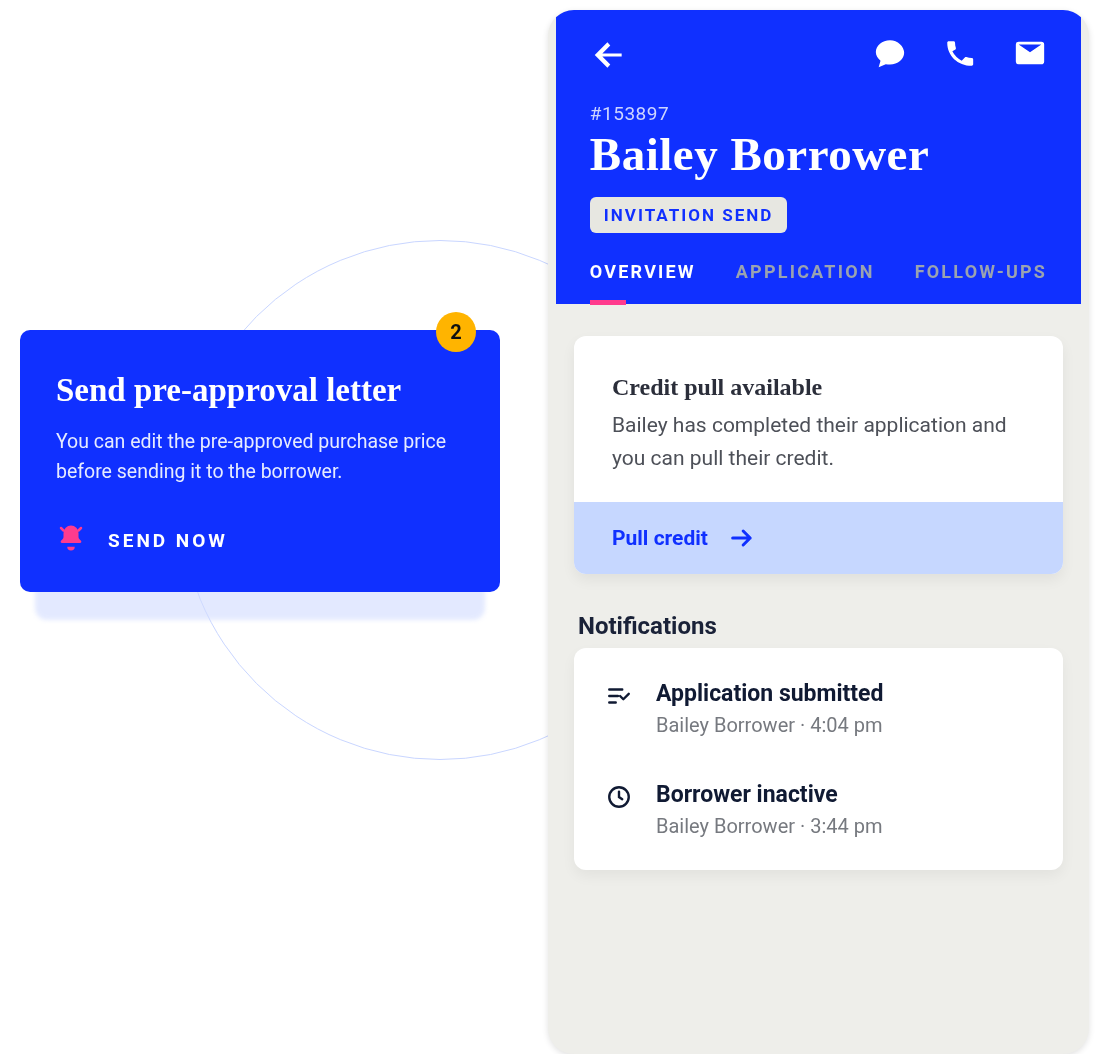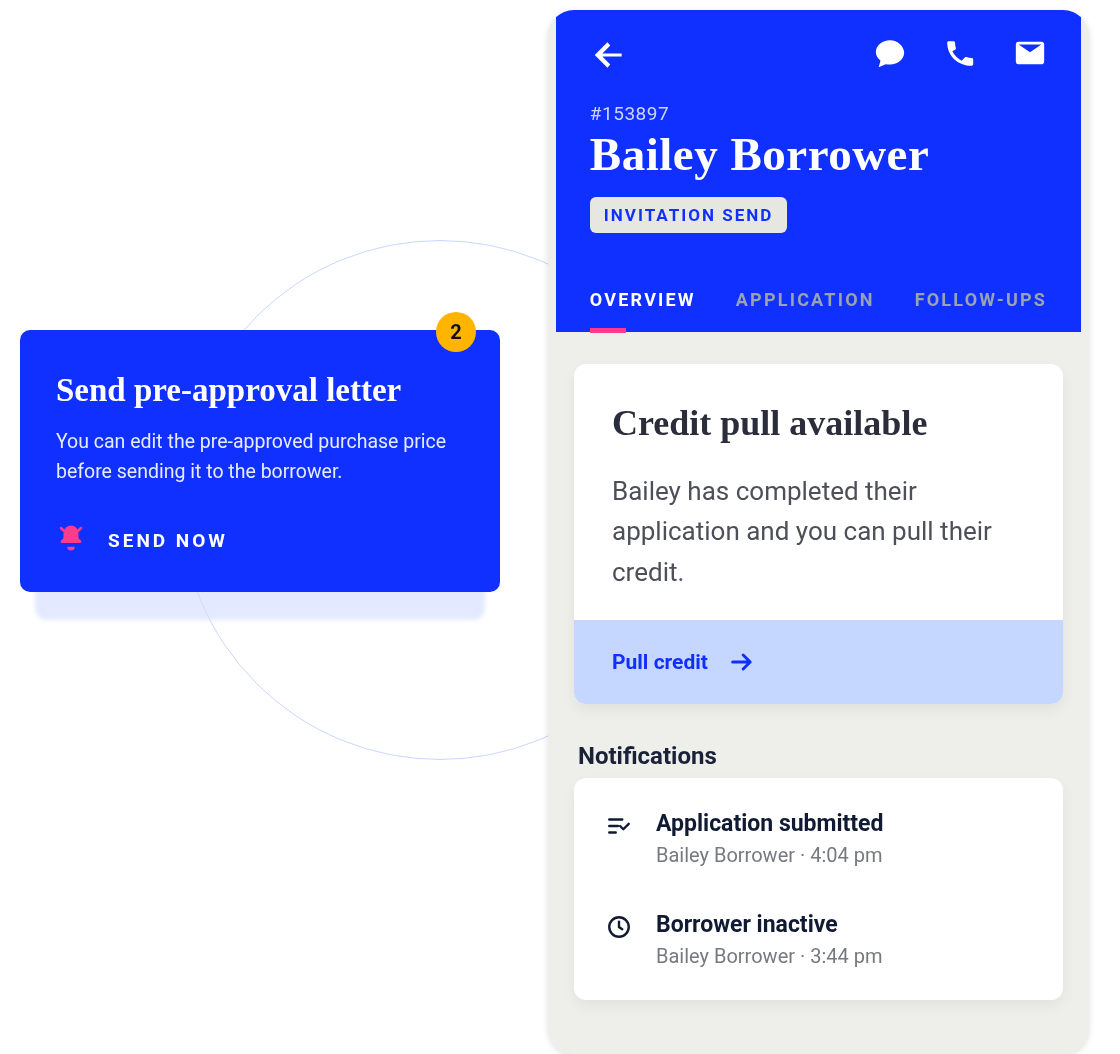--- a/index.html
+++ b/index.html
@@ -104,21 +104,21 @@
     font-weight:700;font-size:47px;margin:2px 0 16px 0;
     letter-spacing:.5px;
   }
   .status-pill{
     display:inline-block;
     background:#e7e7e1;color:var(--blue);
     font-weight:700;letter-spacing:2px;font-size:17px;
     padding:8px 14px;border-radius:6px;
   }
 
-  .tabs{display:flex;gap:40px;margin-top:56px;}
+  .tabs{display:flex;gap:40px;margin-top:28px;}
   .tab{
     font-weight:700;letter-spacing:2.2px;font-size:18px;
     color:var(--nav-idle);
     padding-bottom:22px;position:relative;
   }
   .tab.active{color:#fff;}
   .tab.active::after{
     content:"";position:absolute;left:0;bottom:-1px;
     width:36px;height:5px;background:var(--pink);
   }
@@ -127,29 +127,29 @@
     padding:32px 26px 0 26px;flex:1;
   }
   .credit-card{
     background:#fff;border-radius:12px;
     box-shadow:0 6px 14px rgba(0,0,0,.06);
     overflow:hidden;
   }
   .credit-card .cc-body{padding:38px 38px 28px 38px;}
   .credit-card h3{
     font-family: Georgia, "Times New Roman", serif;
-    font-weight:700;font-size:36px;color:var(--text-dark);
-    margin-bottom:27px;
+    font-weight:700;font-size:24px;color:var(--text-dark);
+    margin-bottom:8px;
   }
   .credit-card p{
-    font-size:26px;line-height:1.55;color:#4d5058;
+    font-size:21px;line-height:1.55;color:#4d5058;
   }
   .credit-card .cc-action{
     background:var(--blue-light);
-    padding:28px 38px;
+    padding:22px 38px;
     display:flex;align-items:center;gap:20px;
     color:var(--blue);font-weight:700;font-size:21px;
   }
   .credit-card .cc-action svg{width:28px;height:28px;stroke:var(--blue);fill:none;stroke-width:2.6;}
 
   .notif-title{
     margin-top:38px;margin-bottom:8px;margin-left:4px;
     font-weight:700;font-size:24px;color:#1a2238;
   }
   .notif-list{

